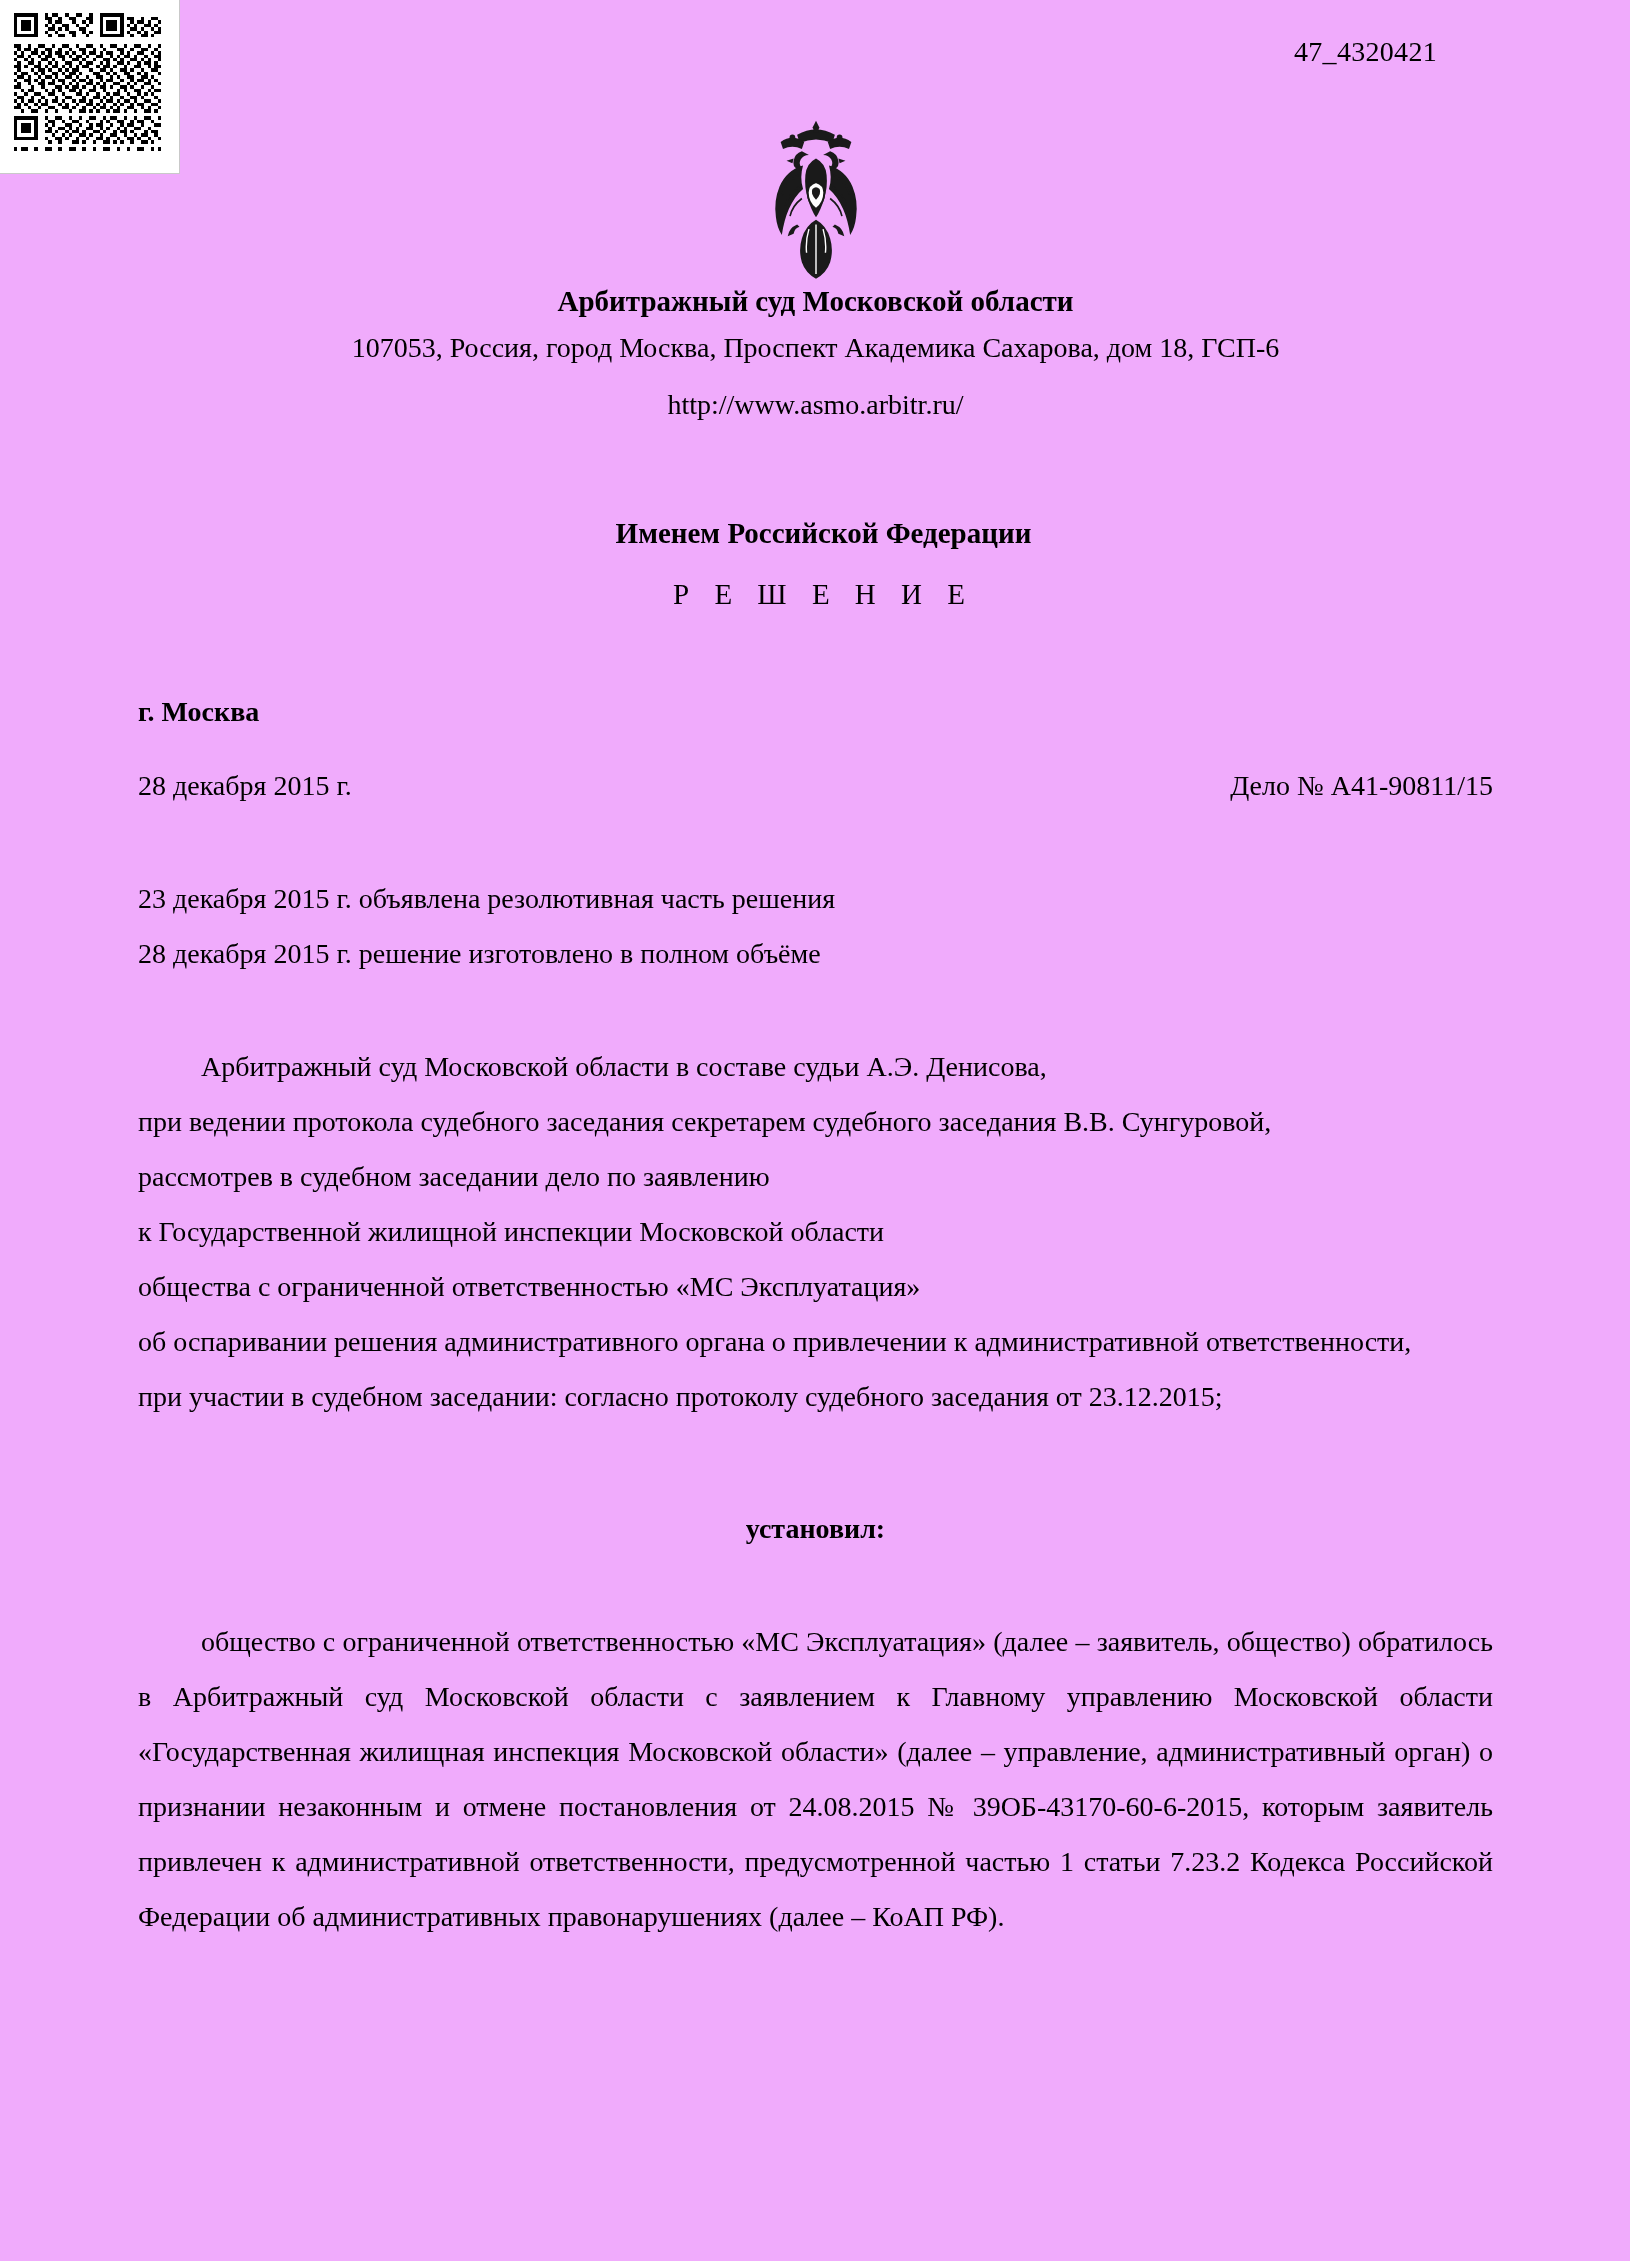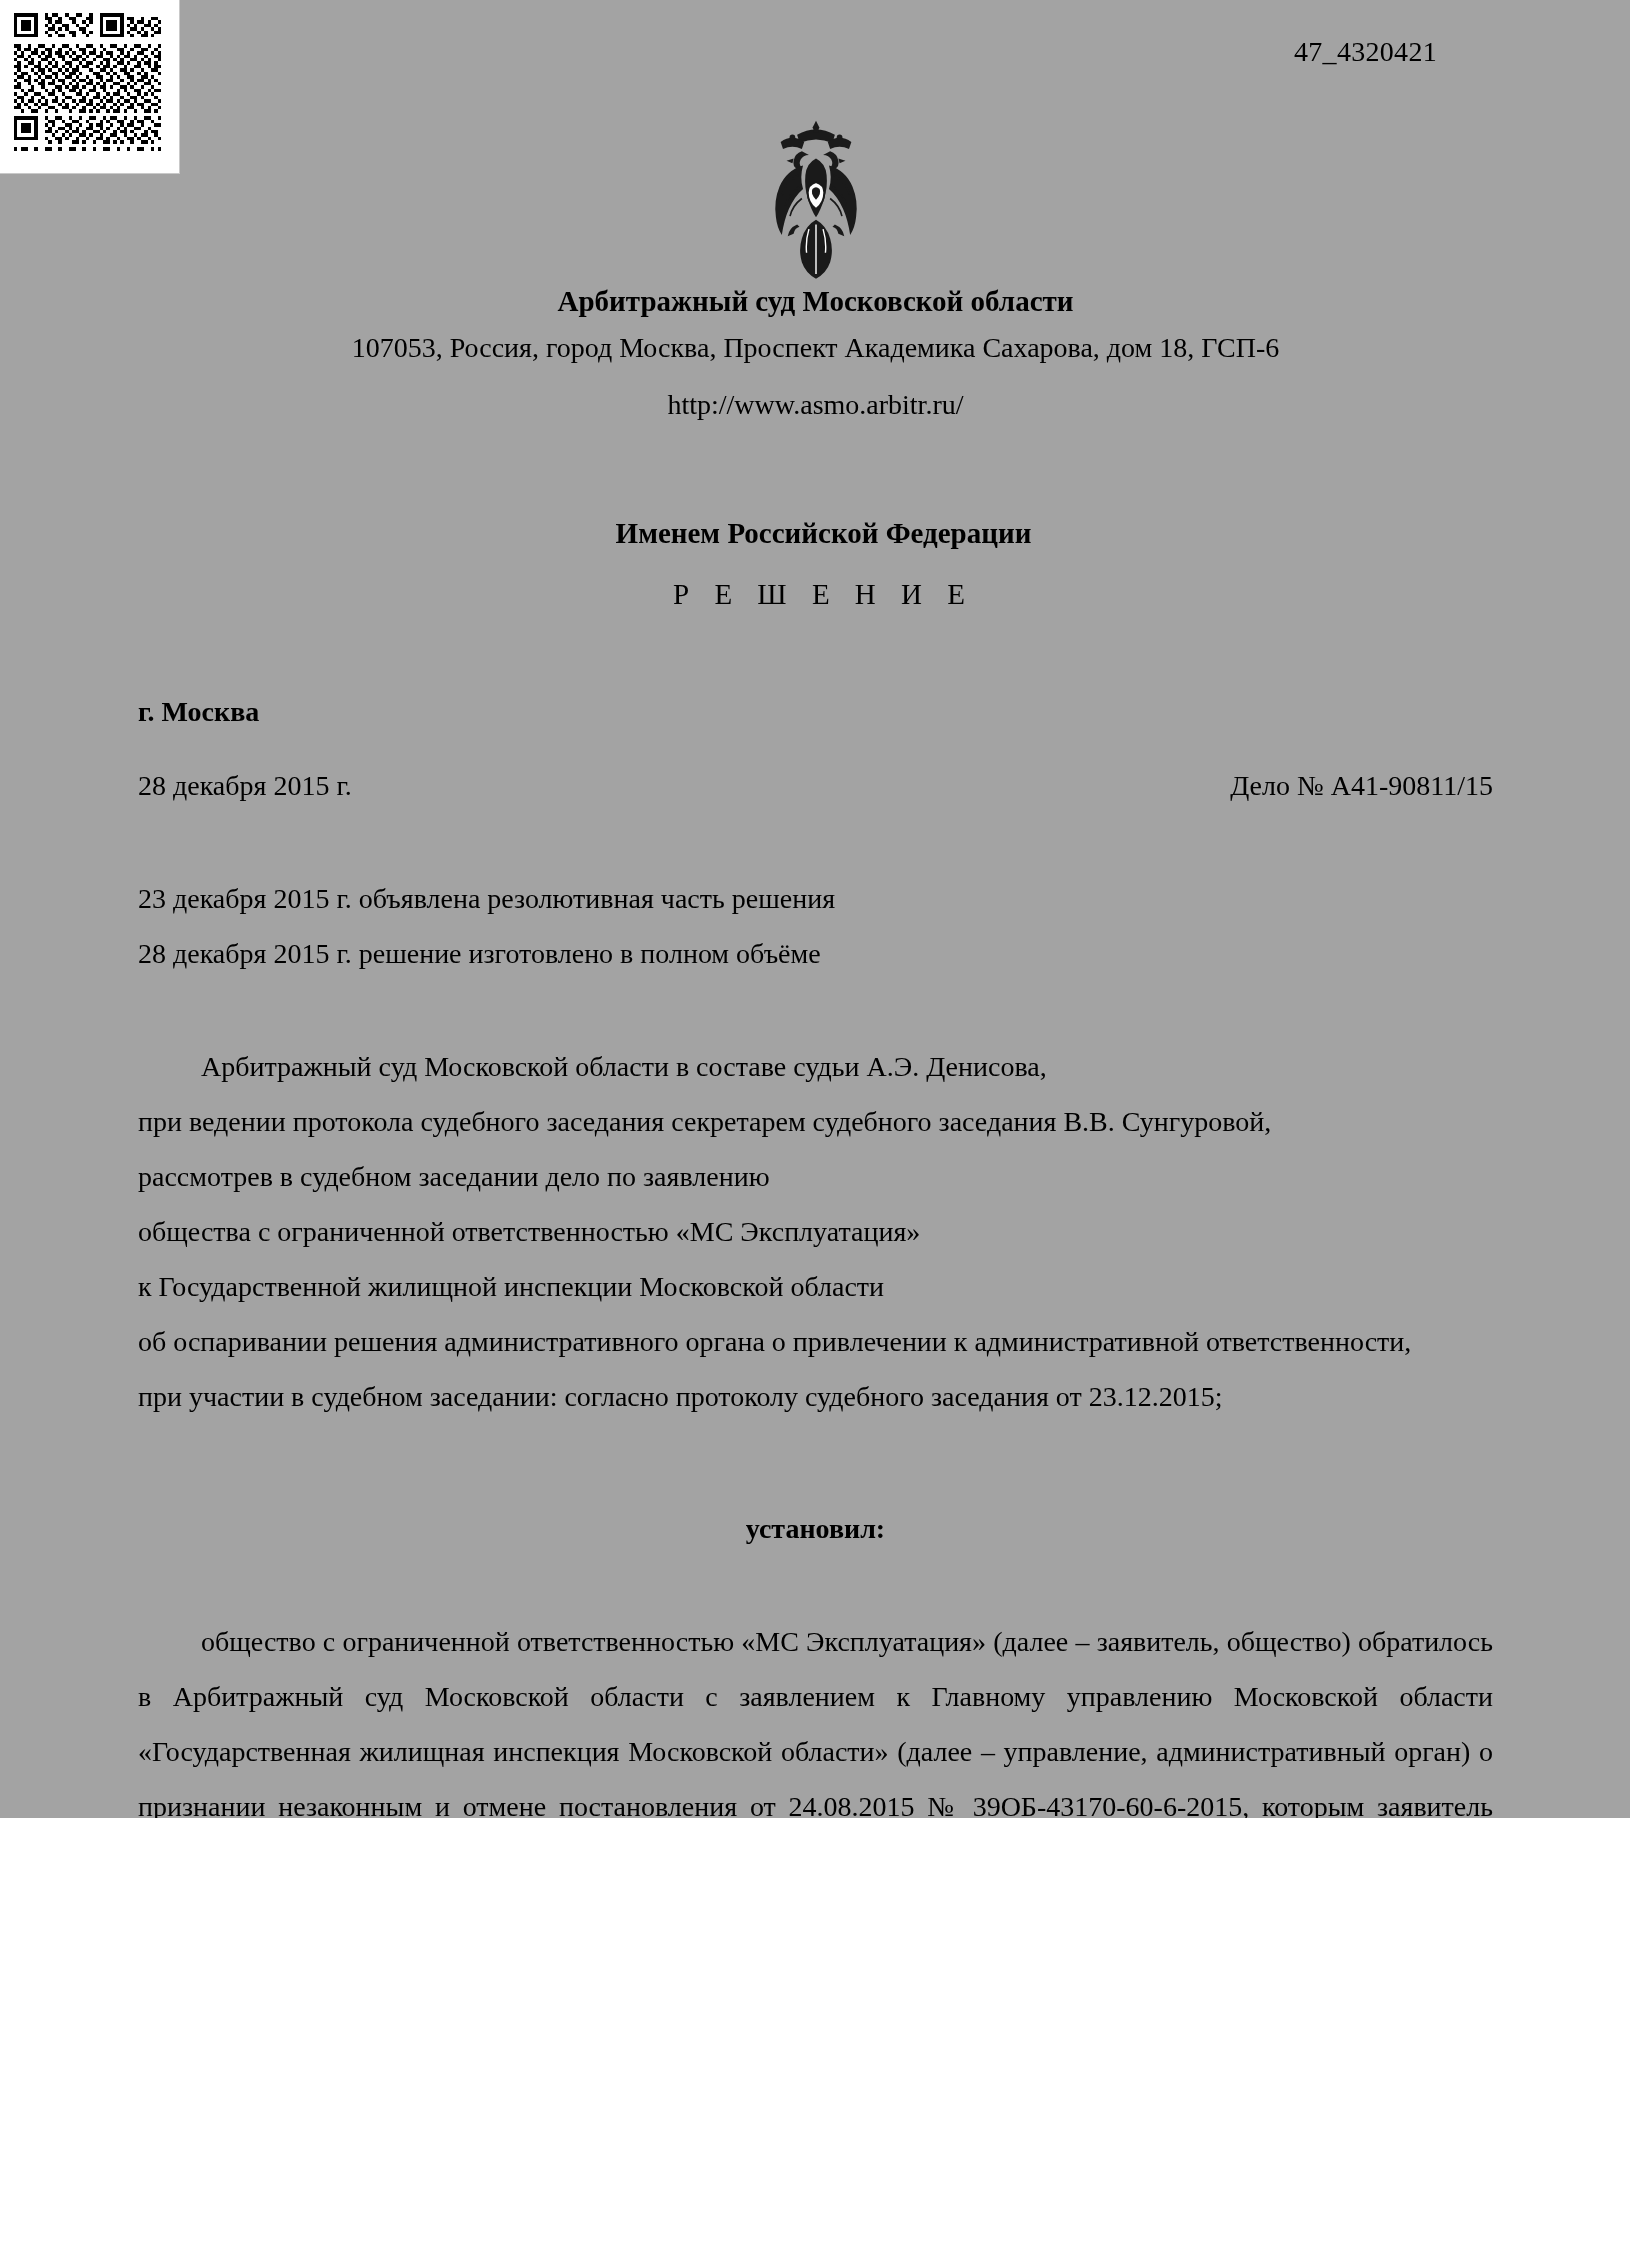--- a/index.html
+++ b/index.html
@@ -9,22 +9,22 @@
     background: #ffffff;
   }
   body {
     font-family: "Liberation Serif", "DejaVu Serif", serif;
     color: #000000;
   }
 
   .page {
     position: relative;
     width: 1631px;
-    height: 1818px;
-    background: #a3a3a3;
+    height: 2261px;
+    background: #f0abfc;
     box-sizing: border-box;
     overflow: hidden;
   }
 
   
   .qr-stamp {
     position: absolute;
     left: 0;
     top: 0;
     width: 180px;
@@ -700,22 +700,22 @@
     <div class="gap-md"></div>
 
     <div class="line">23 декабря 2015 г. объявлена резолютивная часть решения</div>
     <div class="line">28 декабря 2015 г. решение изготовлено в полном объёме</div>
 
     <div class="gap-md"></div>
 
     <p class="para para-indent">Арбитражный суд Московской области в составе судьи А.Э. Денисова,</p>
     <p class="para">при ведении протокола судебного заседания секретарем судебного заседания В.В. Сунгуровой,</p>
     <p class="para">рассмотрев в судебном заседании дело по заявлению</p>
+    <p class="para">к Государственной жилищной инспекции Московской области</p>
     <p class="para">общества с ограниченной ответственностью «МС Эксплуатация»</p>
-    <p class="para">к Государственной жилищной инспекции Московской области</p>
     <p class="para para-justify-all">об оспаривании решения административного органа о привлечении к административной ответственности,</p>
     <p class="para">при участии в судебном заседании: согласно протоколу судебного заседания от 23.12.2015;</p>
 
     <div class="gap-lg"></div>
 
     <div class="center-word">установил:</div>
 
     <div class="gap-md"></div>
 
     <p class="para para-indent para-justify-all">общество с ограниченной ответственностью «МС Эксплуатация» (далее – заявитель, общество) обратилось в Арбитражный суд Московской области с заявлением к Главному управлению Московской области «Государственная жилищная инспекция Московской области» (далее – управление, административный орган) о признании незаконным и отмене постановления от 24.08.2015 № 39ОБ-43170-60-6-2015, которым заявитель привлечен к административной ответственности, предусмотренной частью 1 статьи 7.23.2 Кодекса Российской Федерации об административных правонарушениях (далее – КоАП РФ).</p>

